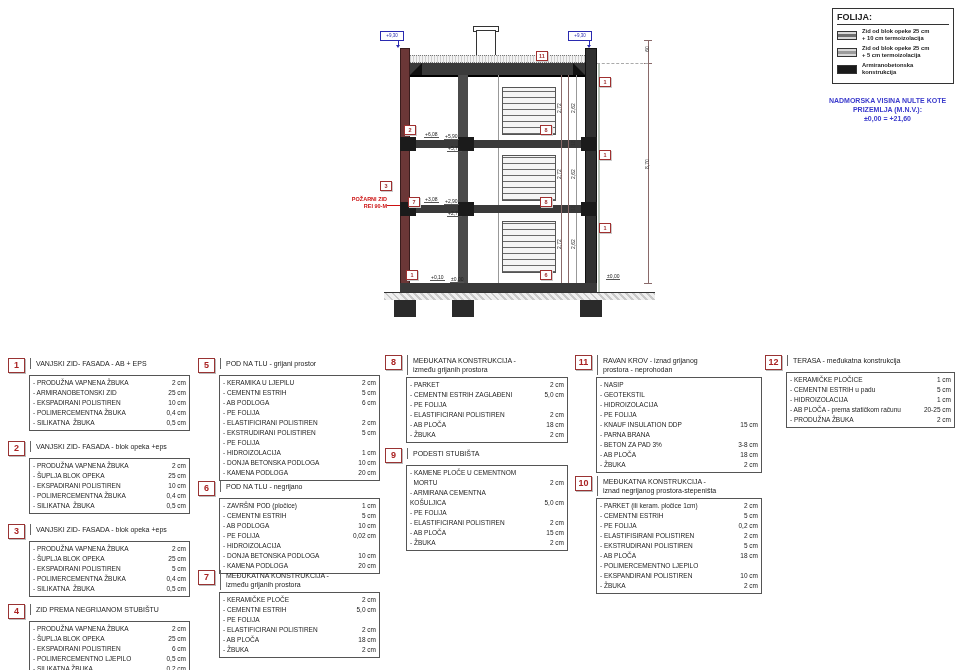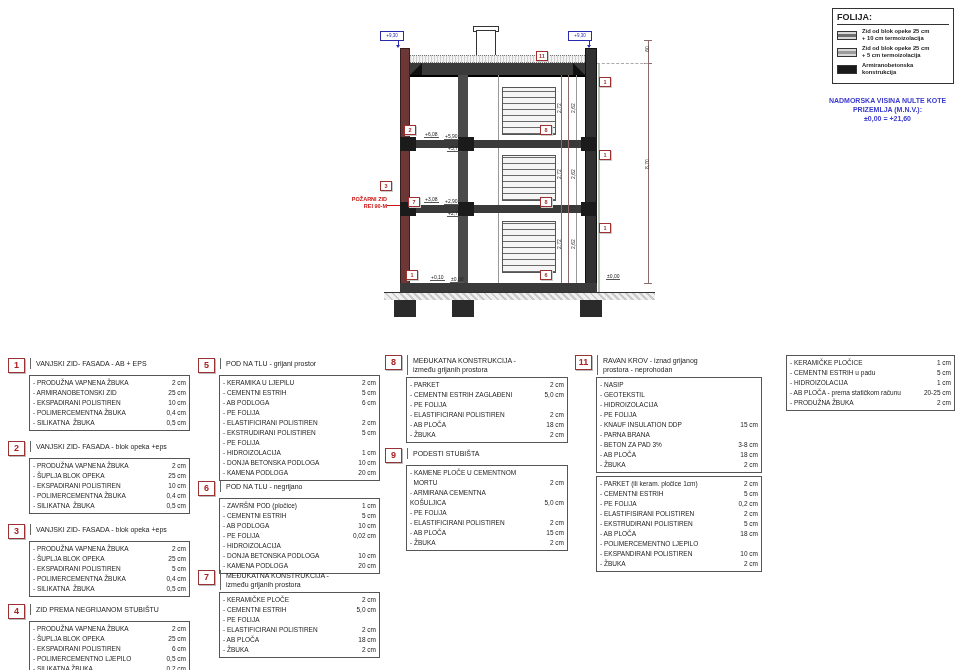--- a/index.html
+++ b/index.html
@@ -317,33 +317,41 @@
           <div class="row"><span class="rn">- HIDROIZOLACIJA</span><span class="rv"></span></div>
           <div class="row"><span class="rn">- PE FOLIJA</span><span class="rv"></span></div>
           <div class="row"><span class="rn">- KNAUF INSULATION DDP</span><span class="rv">15 cm</span></div>
           <div class="row"><span class="rn">- PARNA BRANA</span><span class="rv"></span></div>
           <div class="row"><span class="rn">- BETON ZA PAD 3%</span><span class="rv">3-8 cm</span></div>
           <div class="row"><span class="rn">- AB PLOČA</span><span class="rv">18 cm</span></div>
           <div class="row"><span class="rn">- ŽBUKA</span><span class="rv">2 cm</span></div>
         </div>
       </div>
       <div class="spec" style="left: 575px; top: 476px; width: 187px;">
+        <div class="spec-head">
+          <div class="numbox">10</div>
+          <div class="spec-title"><span>MEĐUKATNA KONSTRUKCIJA -</span><br><span>iznad negrijanog prostora-stepeništa</span></div>
+        </div>
         <div class="spec-table">
           <div class="row"><span class="rn">- PARKET (ili keram. pločice 1cm)</span><span class="rv">2 cm</span></div>
           <div class="row"><span class="rn">- CEMENTNI ESTRIH</span><span class="rv">5 cm</span></div>
           <div class="row"><span class="rn">- PE FOLIJA</span><span class="rv">0,2 cm</span></div>
           <div class="row"><span class="rn">- ELASTIFISIRANI POLISTIREN</span><span class="rv">2 cm</span></div>
           <div class="row"><span class="rn">- EKSTRUDIRANI POLISTIREN</span><span class="rv">5 cm</span></div>
           <div class="row"><span class="rn">- AB PLOČA</span><span class="rv">18 cm</span></div>
           <div class="row"><span class="rn">- POLIMERCEMENTNO LJEPILO</span><span class="rv"></span></div>
           <div class="row"><span class="rn">- EKSPANDIRANI POLISTIREN</span><span class="rv">10 cm</span></div>
           <div class="row"><span class="rn">- ŽBUKA</span><span class="rv">2 cm</span></div>
         </div>
       </div>
       <div class="spec" style="left: 765px; top: 355px; width: 190px;">
+        <div class="spec-head">
+          <div class="numbox">12</div>
+          <div class="spec-title"><span>TERASA - međukatna konstrukcija</span></div>
+        </div>
         <div class="spec-table">
           <div class="row"><span class="rn">- KERAMIČKE PLOČICE</span><span class="rv">1 cm</span></div>
           <div class="row"><span class="rn">- CEMENTNI ESTRIH u padu</span><span class="rv">5 cm</span></div>
           <div class="row"><span class="rn">- HIDROIZOLACIJA</span><span class="rv">1 cm</span></div>
           <div class="row"><span class="rn">- AB PLOČA - prema statičkom računu</span><span class="rv">20-25 cm</span></div>
           <div class="row"><span class="rn">- PRODUŽNA ŽBUKA</span><span class="rv">2 cm</span></div>
         </div>
       </div>
     </div>
 

